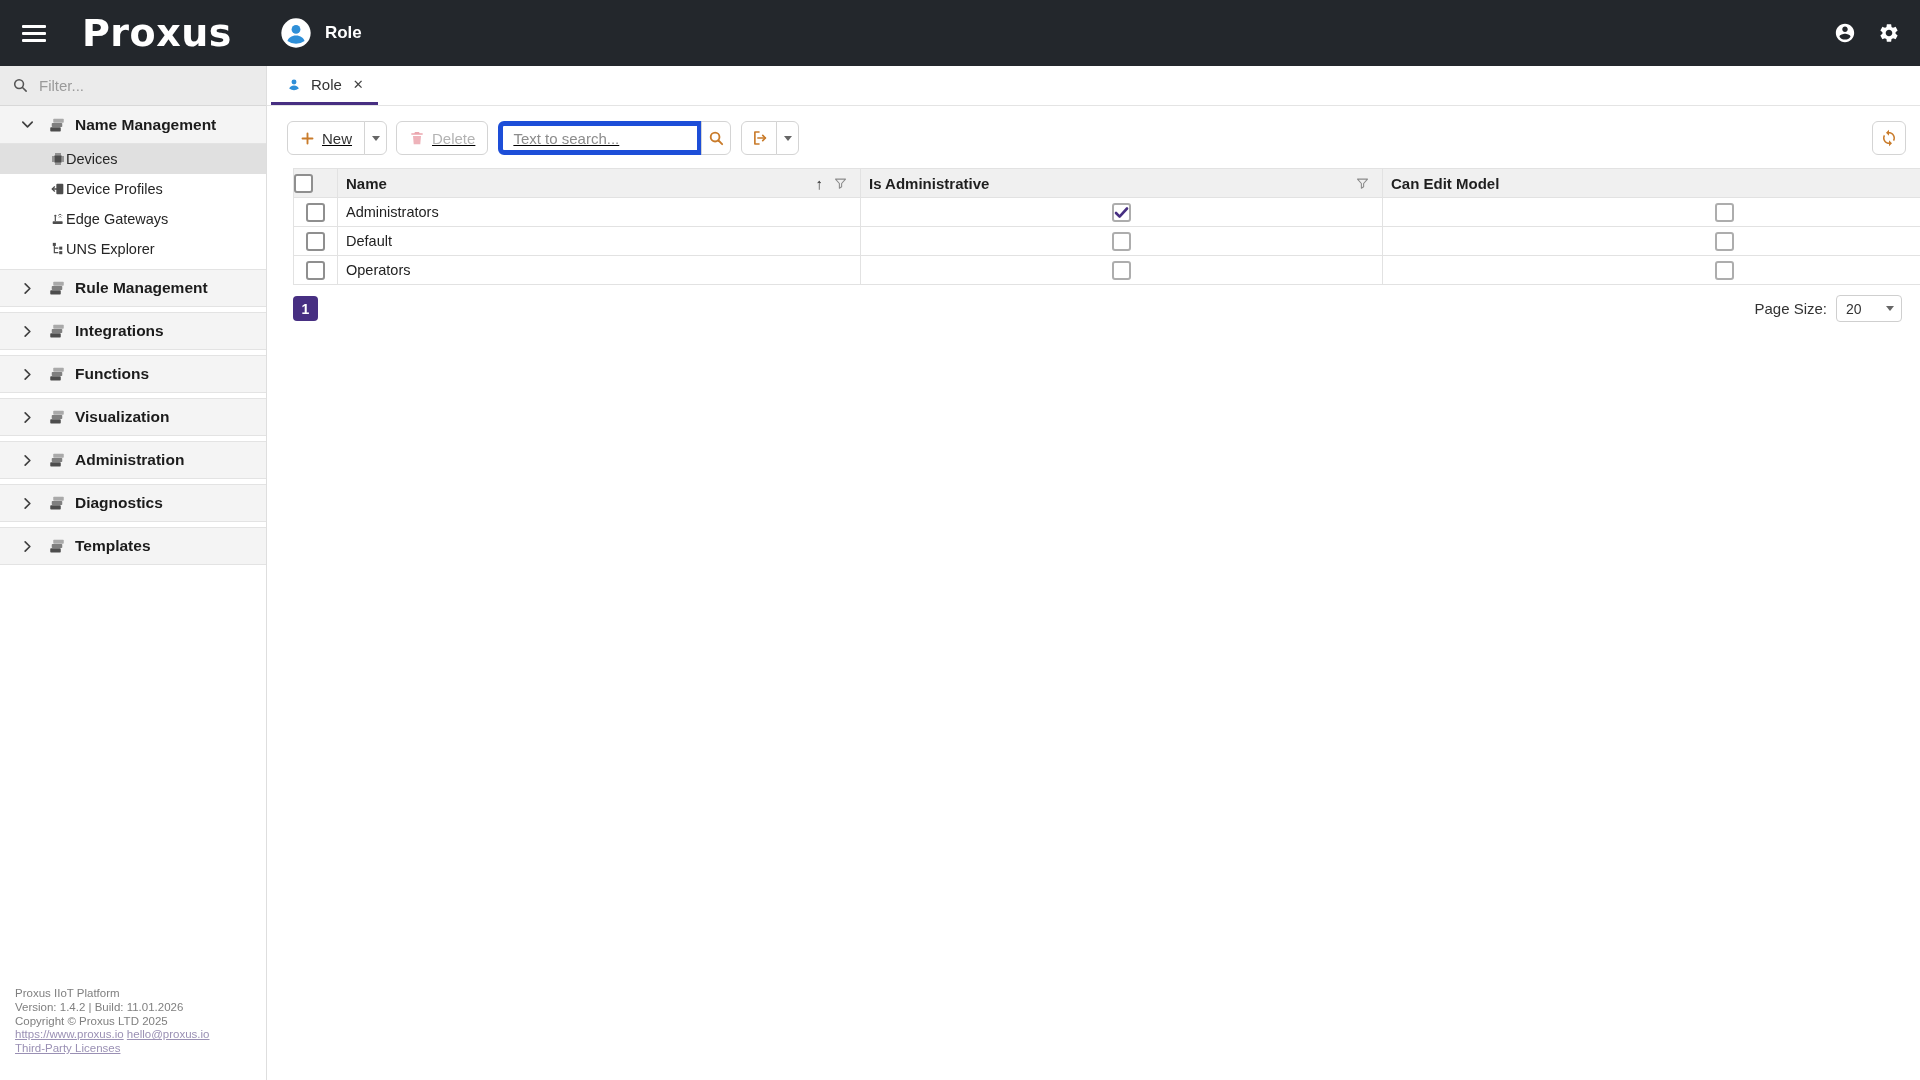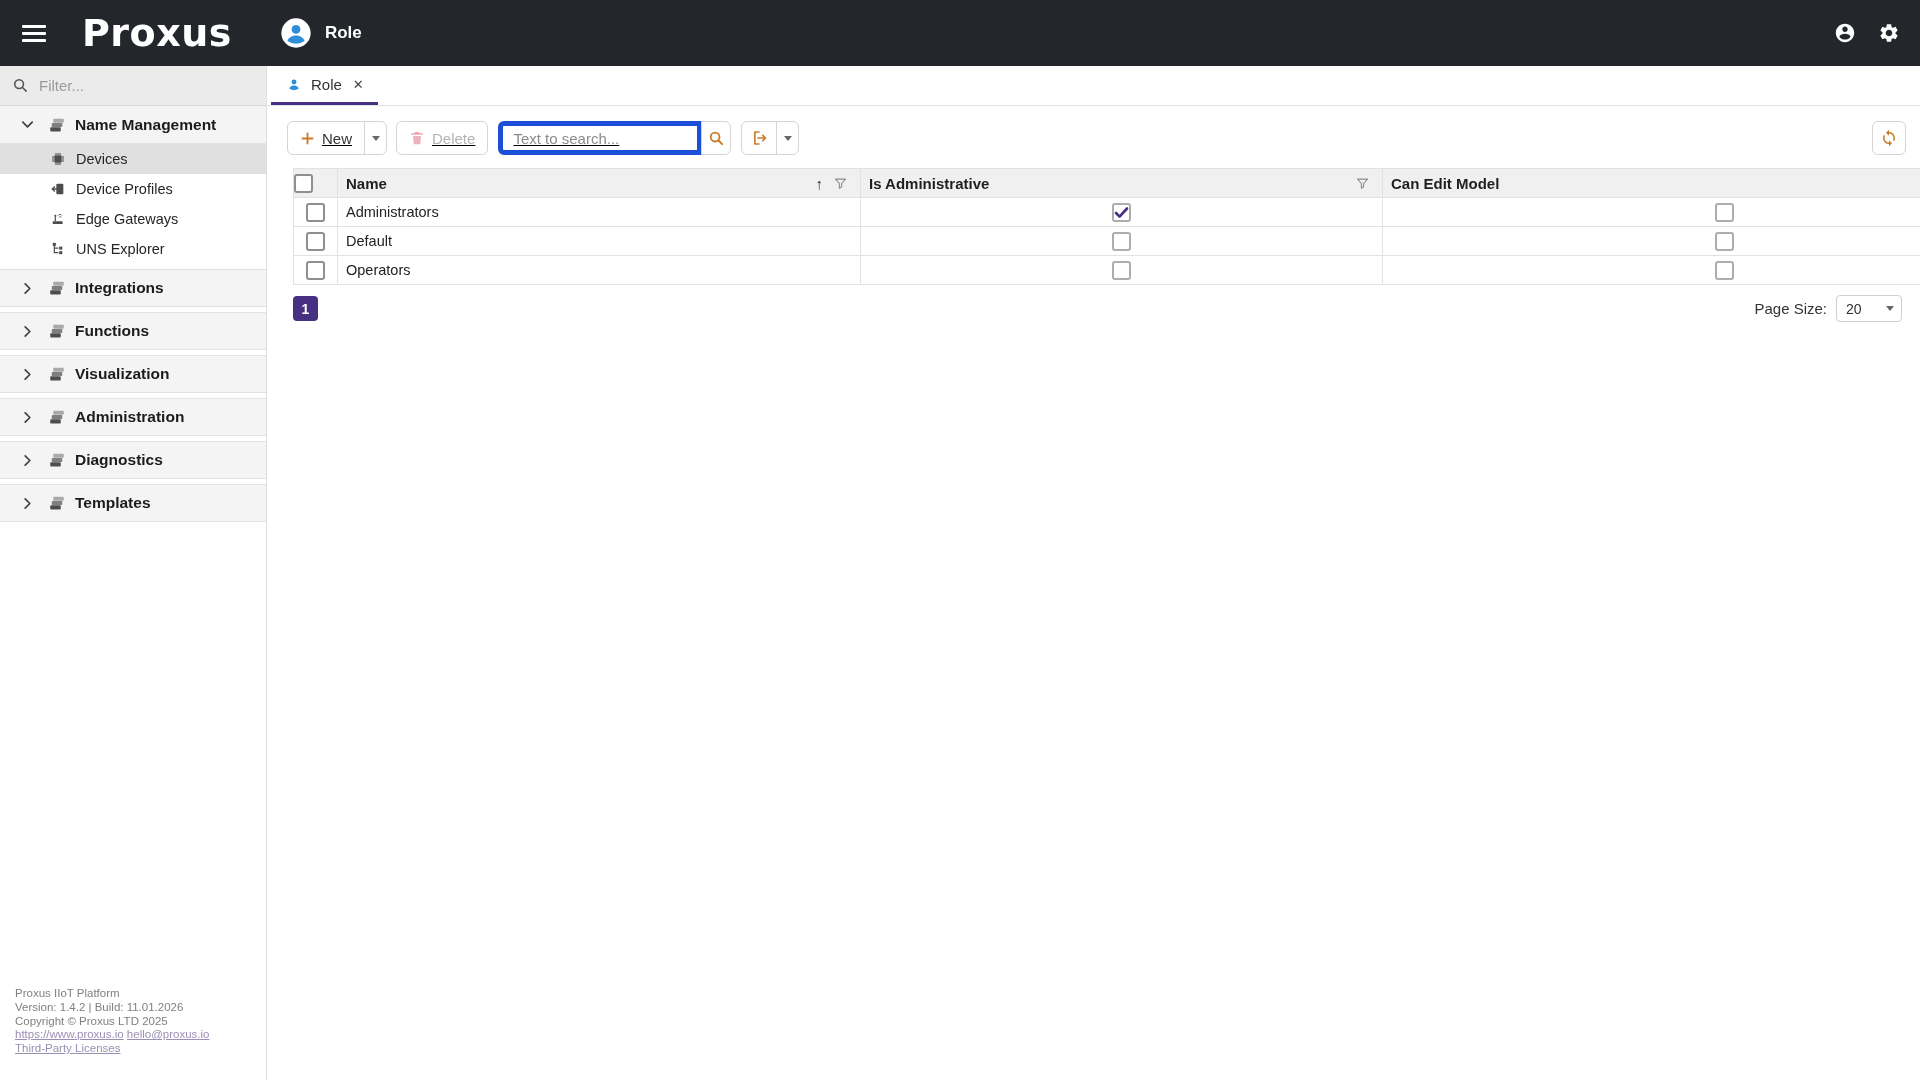--- a/index.html
+++ b/index.html
@@ -33,21 +33,21 @@
 
   .section-header { height:38px; background:#f4f4f4; border-top:1px solid #e3e3e3; border-bottom:1px solid #e3e3e3;
     display:flex; align-items:center; padding-left:20px; cursor:pointer; }
   .nav-section.collapsed { margin-top:5px; }
   .nav-section:first-child .section-header { border-top:none; }
   .chev { width:15px; height:15px; display:inline-flex; }
   .chev svg { width:15px; height:15px; }
   .sec-icon { width:18px; height:18px; margin-left:13px; display:inline-flex; }
   .sec-icon svg { width:18px; height:18px; }
   .sec-label { margin-left:9px; font-weight:700; font-size:15.5px; color:#1c1c1c; }
-  .nav-item { height:30px; display:flex; align-items:center; padding-left:50px; gap:10px; cursor:pointer; background:#fff; }
+  .nav-item { height:30px; display:flex; align-items:center; padding-left:50px; cursor:pointer; background:#fff; }
   .nav-item.selected { background:#e0e0e0; }
   .item-icon { width:16px; height:16px; display:inline-flex; }
   .item-icon svg { width:16px; height:16px; }
   .item-label { font-size:14.5px; color:#262626; }
 
   
   .main { flex:1; display:flex; flex-direction:column; background:#fff; min-width:0; }
   .tabbar { height:40px; border-bottom:1px solid #e4e4e4; display:flex; align-items:stretch; padding-left:4px; flex-shrink:0; }
   .tab { display:inline-flex; align-items:center; gap:8px; padding:0 14px; cursor:pointer; position:relative; }
   .tab.active { border-bottom:3px solid var(--accent,#472f82); }
@@ -217,20 +217,40 @@
                     <rect x="4.2" y="2.8" width="4.6" height="4.6" fill="#4d4d4d"></rect>
                     <rect x="13.8" y="8.4" width="4.6" height="4.6" fill="#4d4d4d"></rect>
                     <rect x="13.8" y="15.2" width="4.6" height="4.6" fill="#4d4d4d"></rect>
                   </svg>
                 </span>
     <span class="item-label">UNS Explorer</span>
   </div>
 </div>
   </div>
 
+  <div class="nav-section collapsed">
+    <div class="section-header">
+      <span class="chev">
+                <svg viewBox="0 0 16 16" fill="none" stroke="#3f3f3f" stroke-width="1.8" stroke-linecap="round" stroke-linejoin="round">
+                  <path d="M5.5 3l5 5-5 5"></path>
+                </svg>
+              </span>
+      <span class="sec-icon">
+                <svg viewBox="0 0 24 24">
+                  <g fill="#4d4d4d">
+                    <rect x="7" y="3.5" width="14" height="5.5" rx="1" opacity=".45"></rect>
+                    <rect x="5" y="9.2" width="14" height="5.5" rx="1" opacity=".7"></rect>
+                    <rect x="3" y="15" width="14" height="5.5" rx="1"></rect>
+                  </g>
+                </svg>
+              </span>
+      <span class="sec-label">Rule Management</span>
+    </div>
+    <div class="section-items"></div>
+  </div>
 
   <div class="nav-section collapsed">
     <div class="section-header">
       <span class="chev">
                 <svg viewBox="0 0 16 16" fill="none" stroke="#3f3f3f" stroke-width="1.8" stroke-linecap="round" stroke-linejoin="round">
                   <path d="M5.5 3l5 5-5 5"></path>
                 </svg>
               </span>
       <span class="sec-icon">
                 <svg viewBox="0 0 24 24">

